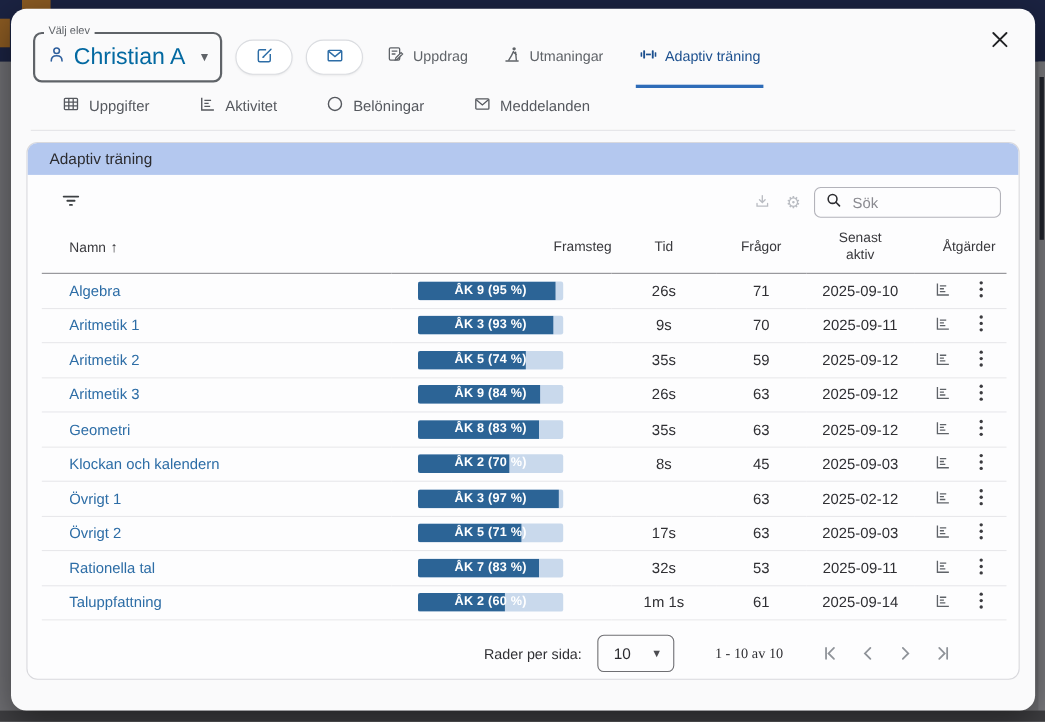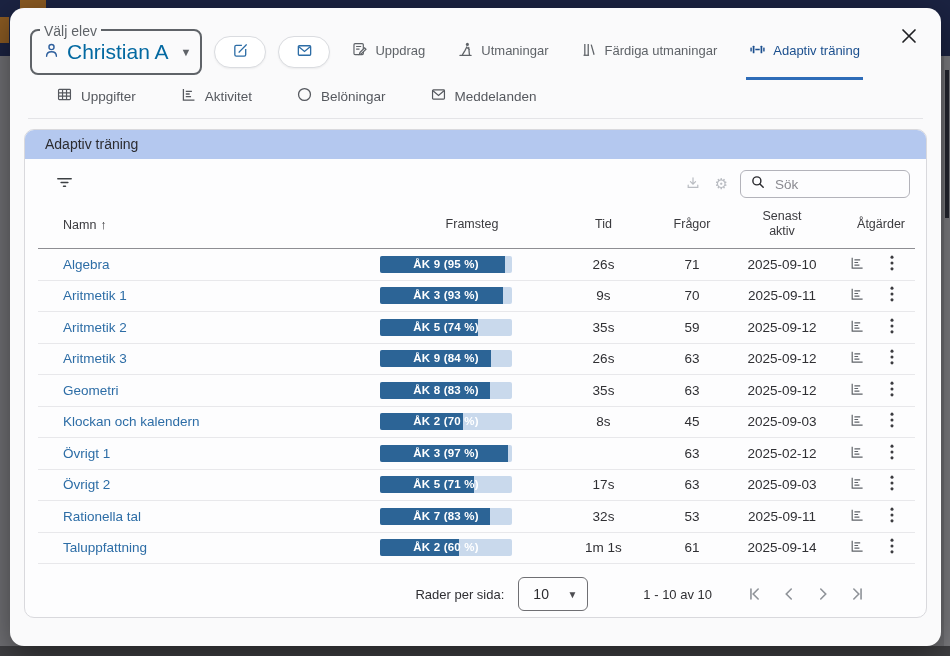--- a/index.html
+++ b/index.html
@@ -19,21 +19,21 @@
     background:#fafafb; border-radius:14px; box-shadow:0 10px 34px rgba(0,0,0,.45); }
 
   .close-btn { position:absolute; top:17px; right:20px; width:24px; height:24px;
     background:none; border:none; cursor:pointer; color:#202124; }
 
   
   .toprow { display:flex; align-items:center; padding:16px 52px 0 20px; height:72px; }
   .fieldset { position:relative; border:2px solid #5f6368; border-radius:8px;
     padding:9px 9px 9px 11px; display:flex; align-items:center; gap:7px; background:#fafafb; }
   .fieldset .legend { position:absolute; top:-8px; left:8px; background:#fafafb;
-    padding:0 4px; font-size:14px; color:#5f6368; }
+    padding:0 4px; font-size:10px; color:#5f6368; }
   .fieldset .student { font-size:21px; color:#0369a1; font-weight:500; white-space:nowrap; }
   .fieldset .caret { color:#5f6368; font-size:11px; margin-left:5px; }
   .person-ic { color:#2e5f9d; }
 
   .pill { margin-left:12px; width:52px; height:32px; border:1px solid #dadce0; border-radius:16px;
     background:#fff; display:flex; align-items:center; justify-content:center;
     color:#2d6da6; cursor:pointer; box-shadow:0 1px 2px rgba(0,0,0,.06); }
 
   .tabs { margin-left:18px; display:flex; gap:26px; align-items:stretch; height:56px; }
   .tab { display:flex; align-items:center; gap:7px; font-size:13px; font-weight:500;
@@ -63,21 +63,21 @@
   .searchbox input { border:none; outline:none; background:transparent; width:100%;
     font-size:13.5px; color:#2c2c30; font-family:"Liberation Sans",sans-serif; }
   .searchbox input::placeholder { color:#8a8a90; }
 
   
   table.tbl { width:877px; margin:4px 0 0 13px; border-collapse:collapse; table-layout:fixed; }
   .tbl th { font-size:12.5px; font-weight:400; color:#3a3a3e; vertical-align:middle;
     padding:4px 0 9px; border-bottom:1px solid #8e8e93; }
   .th-name { text-align:left; padding-left:25px !important; }
   .sort-arrow { font-size:13px; color:#2f2f33; margin-left:4px; }
-  .th-prog { text-align:center; padding-left:32px !important; }
+  .th-prog { text-align:right; padding-left:32px !important; }
   .th-time, .th-q, .th-last { text-align:center; }
   .th-last span { display:inline-block; width:46px; line-height:1.2; }
   .th-act { text-align:right; padding-right:10px !important; }
 
   .tbl td { height:31.5px; border-bottom:1px solid #e8e8eb; font-size:13.5px; color:#2f2f33;
     vertical-align:middle; }
   .c-name { padding-left:25px; }
   .c-name a { color:#2d6da6; text-decoration:none; cursor:pointer; }
   .c-time, .c-q, .c-date { text-align:center; }
   .c-act { text-align:right; padding-right:20px; white-space:nowrap; }
@@ -92,21 +92,21 @@
     font-size:11.5px; font-weight:600; color:#fff; letter-spacing:.2px; white-space:nowrap; }
 
   
   .tfooter { display:flex; align-items:center; justify-content:flex-end;
     padding:13px 60px 0 0; }
   .rpp-label { font-size:13px; color:#2f2f33;margin-left:48px; }
   .rpp-select { display:flex; align-items:center; justify-content:space-between;
     width:70px; height:34px; margin-left:14px; border:1px solid #6f6f73; border-radius:6px;
     padding:0 10px 0 14px; font-size:14px; color:#2c2c30; background:#fdfdfe; cursor:pointer; }
   .rpp-select .caret { color:#4d4d52; font-size:10px; }
-  .range-label { font-size:13px; color:#2f2f33; margin-left:55px; }
+  .range-label { font-size:13px; color:#2f2f33; margin-left:37px;font-family:Liberation Serif, serif; }
   .pager { display:flex; align-items:center; gap:16px; margin-left:34px; color:#8f9399; }
   .pager button { background:none; border:none; color:#8f9399; cursor:pointer; padding:0; width:18px; height:18px; }
 </style>
 </head>
 <body>
 
 <div>
   <div class="bg-topband"></div>
   <div class="bg-logo-a"></div>
   <div class="bg-logo-b"></div>
@@ -169,30 +169,20 @@
       <div class="tab">
         <span>
           <svg width="17" height="17" viewBox="0 0 20 20" fill="none" stroke="currentColor" stroke-width="1.5">
               <circle cx="12.2" cy="4" r="1.8" fill="currentColor" stroke="none"></circle>
               <path d="M11.5 7 L9.5 11 L6.5 16" stroke-linecap="round"></path>
               <path d="M11.5 7.5 L14.5 10 M13.8 7.5 L14.6 16" stroke-linecap="round"></path>
               <path d="M3.5 17 h13" stroke-linecap="round"></path>
             </svg>
         </span>
         <span>Utmaningar</span>
-      </div>
-      <div class="tab">
-        <span>
-          <svg width="17" height="17" viewBox="0 0 20 20" fill="none" stroke="currentColor" stroke-width="1.5">
-              <path d="M4.5 3.5 v13 M8.5 3.5 v13"></path>
-              <path d="M12 4.2 l3.4 12"></path>
-              <path d="M3 16.8 h6.5"></path>
-            </svg>
-        </span>
-        <span>Färdiga utmaningar</span>
       </div>
       <div class="tab active">
         <span>
           <svg width="17" height="17" viewBox="0 0 20 20" fill="currentColor">
               <rect x="1.6" y="7.6" width="1.7" height="4.8" rx=".6"></rect>
               <rect x="4.4" y="5.6" width="2" height="8.8" rx=".7"></rect>
               <rect x="7.4" y="9.1" width="5.2" height="1.8"></rect>
               <rect x="13.6" y="5.6" width="2" height="8.8" rx=".7"></rect>
               <rect x="16.7" y="7.6" width="1.7" height="4.8" rx=".6"></rect>
             </svg>

